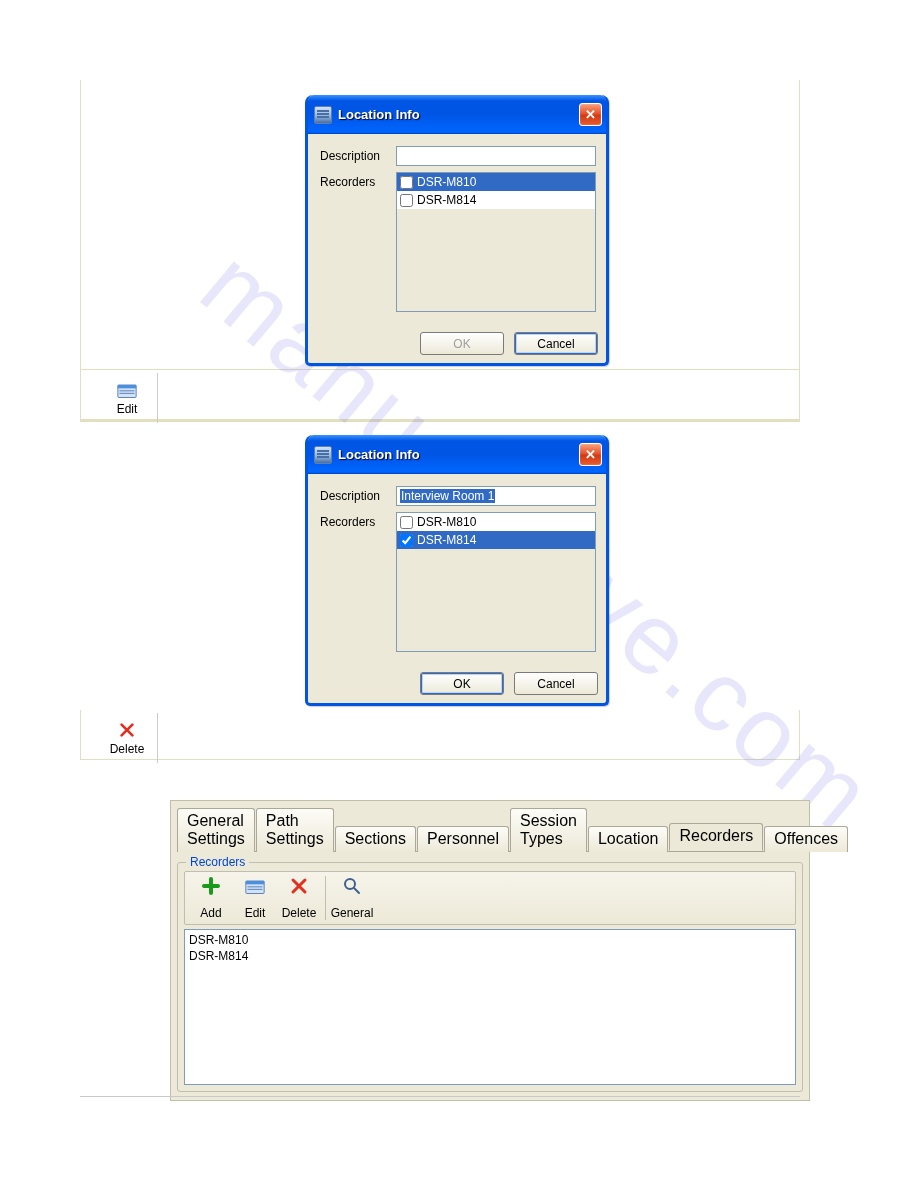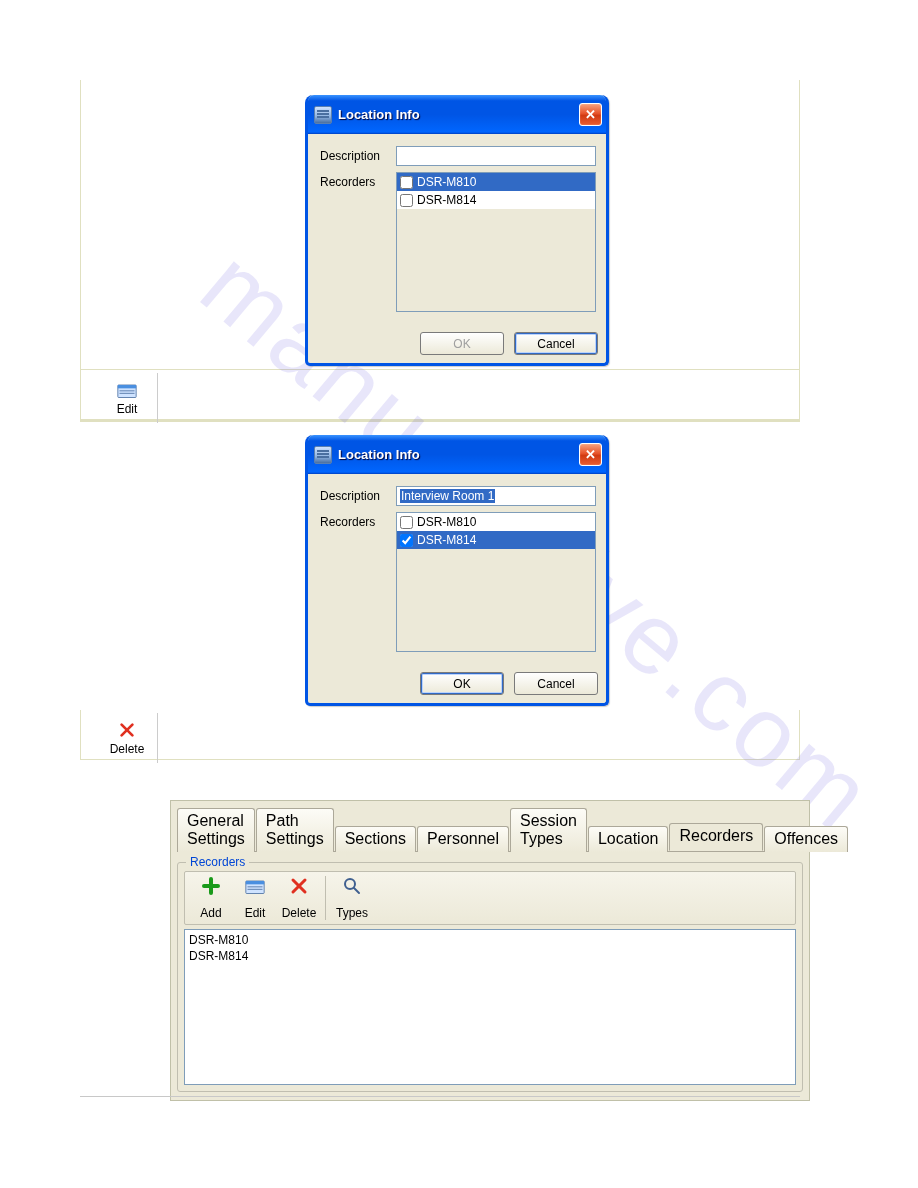--- a/index.html
+++ b/index.html
@@ -332,21 +332,21 @@
             <line x1="16" y1="4" x2="4" y2="16" stroke="#e03020" stroke-width="3" stroke-linecap="round"></line>
           </svg>
         <span>Delete</span>
       </div>
       <div class="tool-sep"></div>
       <div class="tool-btn">
         <svg viewBox="0 0 20 20">
             <circle cx="8" cy="8" r="5" fill="none" stroke="#406090" stroke-width="2"></circle>
             <line x1="12" y1="12" x2="17" y2="17" stroke="#406090" stroke-width="2" stroke-linecap="round"></line>
           </svg>
-        <span>Types</span>
+        <span>General</span>
       </div>
     </div>
     <div class="rec-list">
       <div>DSR-M810</div>
       <div>DSR-M814</div>
     </div>
   </div>
 </div>
 
 <div class="hr-line" style="left:80px;top:1096px;width:720px;"></div>

